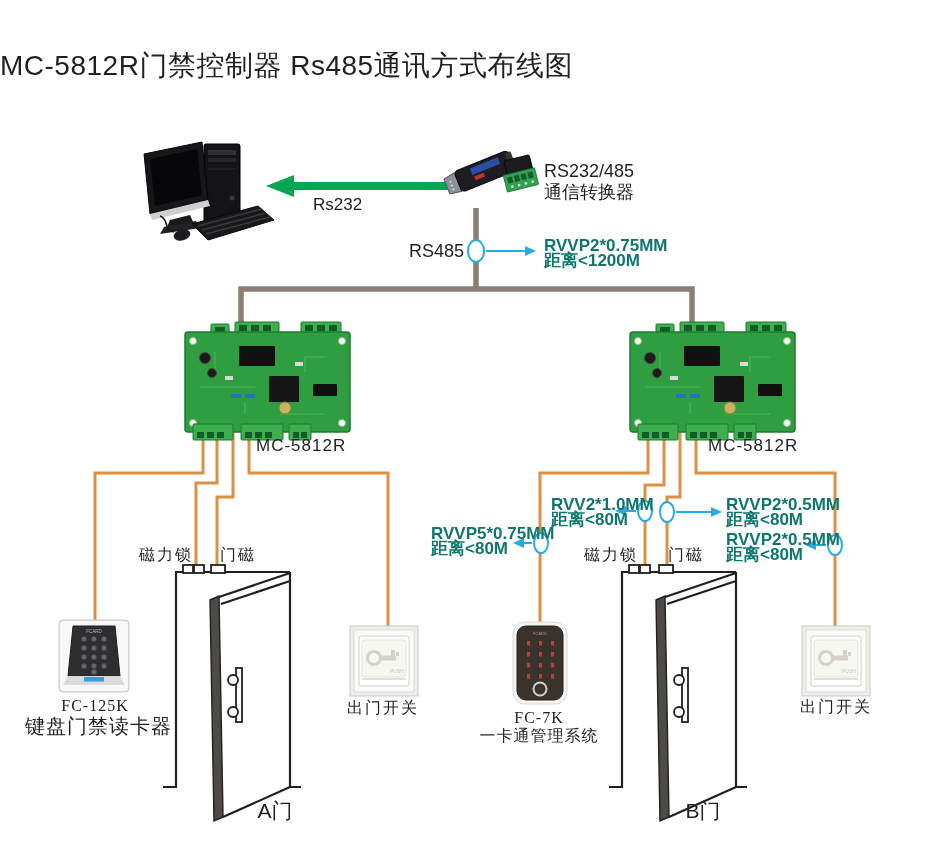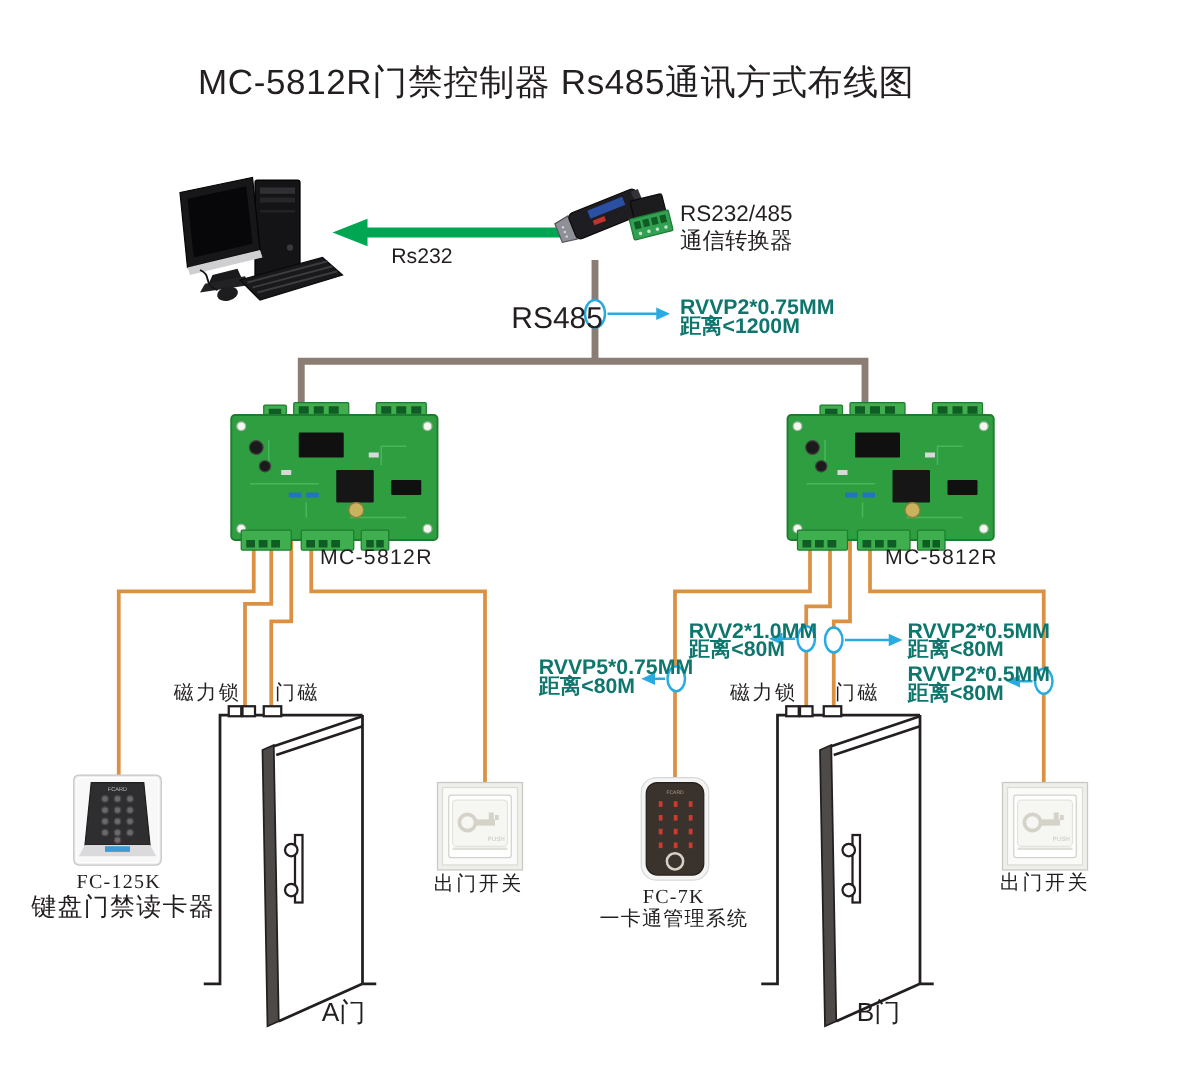--- a/index.html
+++ b/index.html
@@ -4,21 +4,21 @@
 <style>
   html,body{margin:0;padding:0;background:#ffffff;}
   #stage{
     position:relative;width:950px;height:867px;margin:0 auto;background:#ffffff;
     font-family:"Liberation Sans",sans-serif;color:#231F20;overflow:hidden;
   }
   #diagram-svg{position:absolute;left:0;top:0;}
   .lbl{position:absolute;white-space:nowrap;line-height:1.15;}
   .sans{font-family:"Liberation Sans","DejaVu Sans",sans-serif;}
   .serif{font-family:"Liberation Serif","DejaVu Serif",serif;}
-  .title{left:0;top:50px;width:890px;text-align:center;font-size:28px;letter-spacing:.5px;}
+  .title{left:0;top:50px;width:890px;font-size:28px;letter-spacing:.5px;}
   .center{text-align:center;}
   .ann{color:#0f766e;font-weight:bold;font-size:17px;line-height:15px;font-family:"Liberation Sans",sans-serif;}
 </style>
 </head>
 <body>
 
 <div id="stage">
 
   <svg id="diagram-svg" width="950" height="867" viewBox="0 0 950 867">
     <defs>
@@ -245,21 +245,21 @@
   <div class="lbl title sans">MC-5812R门禁控制器 Rs485通讯方式布线图</div>
 
 
   <div class="lbl sans" style="left:313px;top:195px;font-size:17px;">Rs232</div>
 
   <div class="lbl sans" style="left:544px;top:161px;font-size:18px;line-height:21px;">
     <div>RS232/485</div>
     <div>通信转换器</div>
   </div>
 
-  <div class="lbl sans" style="left:409px;top:241px;font-size:24px;">RS485</div>
+  <div class="lbl sans" style="left:409px;top:241px;font-size:18px;">RS485</div>
 
   <div class="lbl ann" style="left:544px;top:238px;">
     <div>RVVP2*0.75MM</div>
     <div>距离&lt;1200M</div>
   </div>
 
   <div class="lbl sans" style="left:256px;top:436px;font-size:17px;letter-spacing:1px;">MC-5812R</div>
   <div class="lbl sans" style="left:708px;top:436px;font-size:17px;letter-spacing:1px;">MC-5812R</div>
 
   <div class="lbl serif" style="left:139px;top:546px;font-size:16px;letter-spacing:2px;">磁力锁</div>

